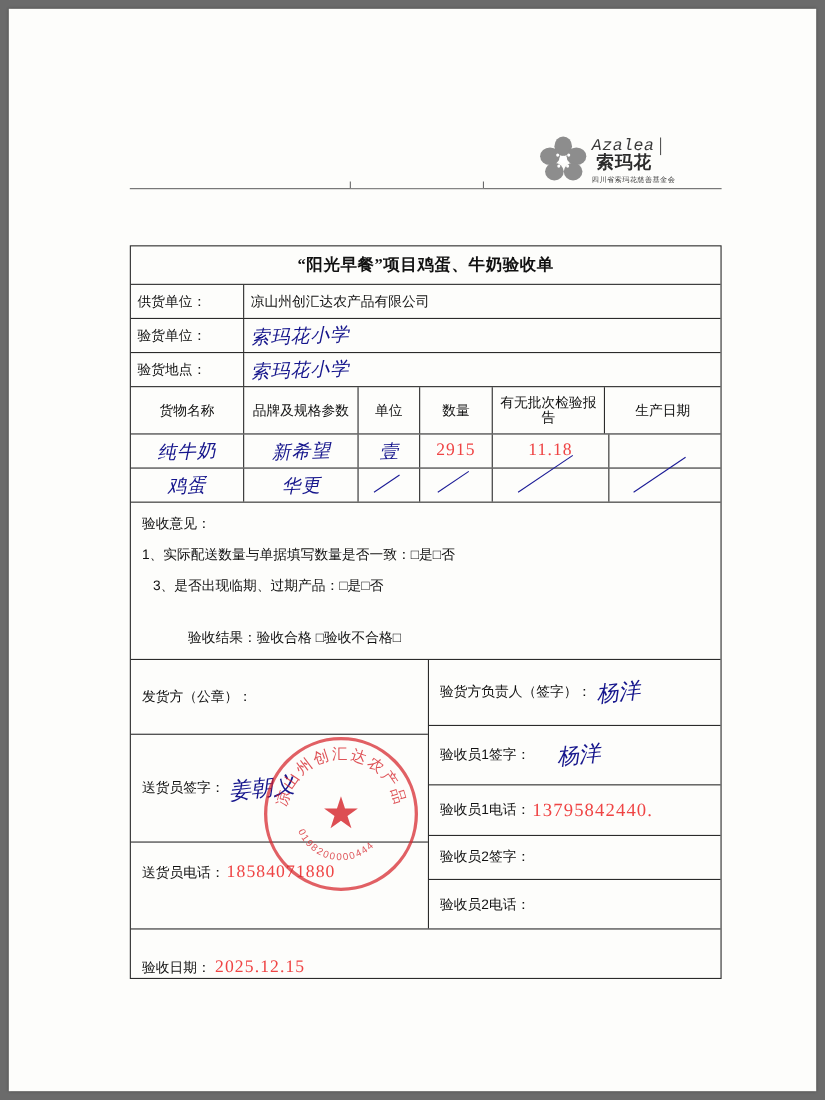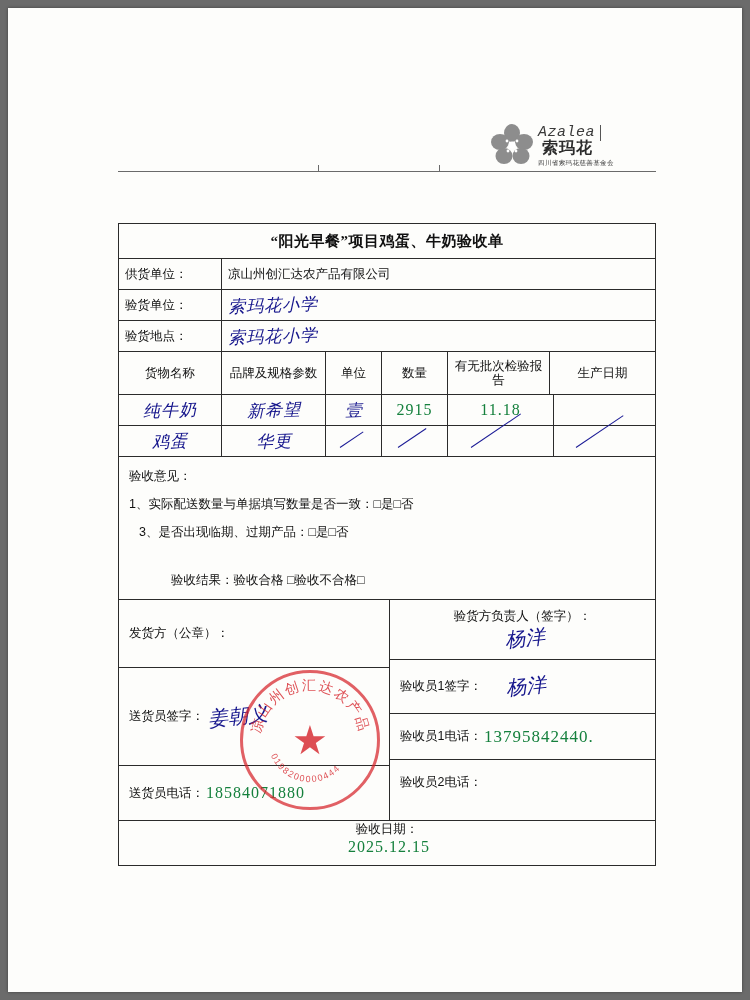--- a/index.html
+++ b/index.html
@@ -171,27 +171,27 @@
   .opinion .indent { padding-left: 10px; }
   .result { margin-top: 26px; padding-left: 42px; line-height: 22px; font-size: 12.5px; }
 
   
   .sig-wrap { display: flex; }
   .sig-left { width: 270px; border-right: 1px solid #2b2b2b; }
   .sig-right { flex: 1; }
   .sig-cell { box-sizing:border-box; padding: 8px 10px; display:flex; align-items:center; }
   .bb { border-bottom: 1px solid #2b2b2b; }
   .h-68 { height: 68px; }
-  .h-60 { height: 60px; flex-direction: column; }
+  .h-60 { height: 60px; }
   .h-54 { height: 54px; }
   .h-46 { height: 46px; }
   .h-40 { height: 40px; }
   .h-44 { height: 44px; }
 
-  .date-row { height: 44px; display:flex; align-items:center; padding: 0 10px; flex-direction: column; }
+  .date-row { height: 44px; display:flex; align-items:flex-end; padding: 0 10px; }
 
   
   .stamp {
     position: absolute;
     left: 232px;
     top: 662px;
     width: 140px;
     height: 140px;
     pointer-events: none;
   }
@@ -207,21 +207,21 @@
     transform: translate(-50%,-50%);
     color:#d6232a;
     font-size: 40px;
     line-height: 1;
     opacity: 0.8;
   }
   .stamp-text-svg { width: 140px; height: 140px; }
 
   .hand-num {
     font-family: "Liberation Serif", serif;
-    color: #15803d;
+    color: #ef4444;
     font-size: 16px;
     letter-spacing: 1px;
   }
   .hand-sign {
     font-family: "Liberation Serif", serif;
     color: #15158c;
     font-size: 20px;
     font-style: italic;
     transform: rotate(-6deg);
     display:inline-block;
@@ -368,20 +368,24 @@
             <span class="hand-sign" style="margin-left:4px;">杨洋</span>
           </div>
           <div class="sig-cell bb h-54">
             <span>验收员1签字：</span>
             <span class="hand-sign" style="margin-left:24px;">杨洋</span>
           </div>
           <div class="sig-cell bb h-46">
             <span>验收员1电话：</span>
             <span class="hand-num" style="margin-left:2px;font-size:17px;">13795842440.</span>
           </div>
+          <div class="sig-cell bb h-40">
+            <span>验收员2签字：</span>
+            <span class="hand"></span>
+          </div>
           <div class="sig-cell h-44">
             <span>验收员2电话：</span>
             <span class="hand"></span>
           </div>
         </div>
       </div>
     </div>
 
     <div class="row">
       <div class="date-row" style="width:100%;">

